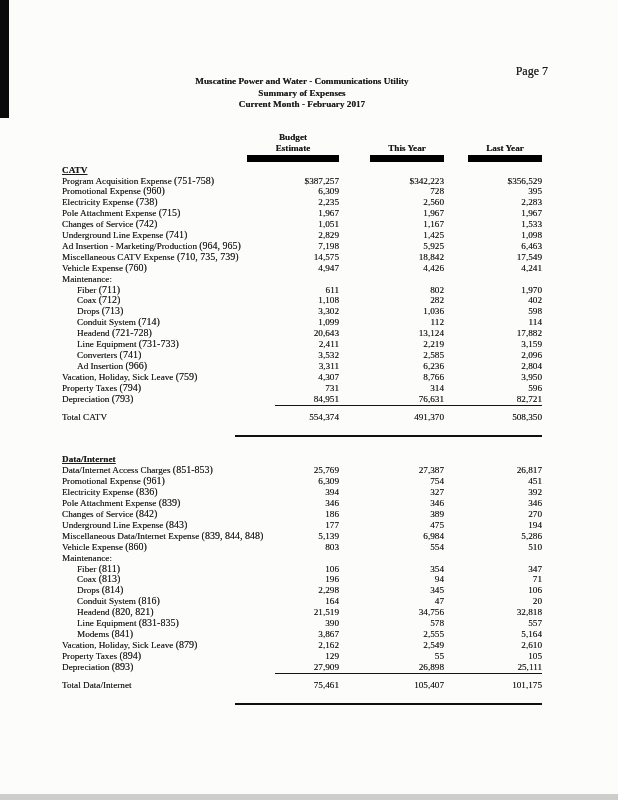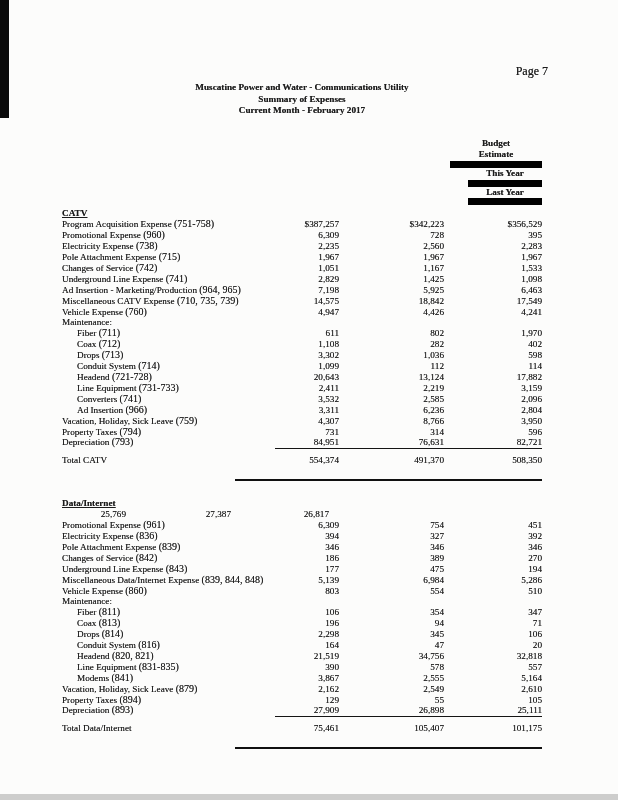--- a/index.html
+++ b/index.html
@@ -19,24 +19,24 @@
   }
   .page-number{
     position:absolute;top:64px;right:70px;
     font-size:12px;text-shadow:0 0 .6px rgba(25,25,25,.7);
   }
   .content{
     position:absolute;left:62px;top:76px;width:480px;
     font-size:9.2px;line-height:10.9px;
     text-shadow:0 0 .6px rgba(25,25,25,.65);
   }
-  .title-block{text-align:center;font-weight:bold;line-height:11.6px;margin-top:6px;}
+  .title-block{text-align:center;font-weight:bold;line-height:11.6px;}
   .col-headers{
     display:flex;align-items:flex-end;font-weight:bold;
-    margin-top:21px;margin-bottom:3px;flex-direction:column;
+    margin-top:21px;margin-bottom:3px;
   }
   .col-headers .fill{flex:1;}
   .col-headers .hc{text-align:right;}
   .hc.h1{width:104px;}
   .hc.h2{width:105px;}
   .hc.h3{width:98px;}
   .hc .top-line{display:inline-block;width:92px;text-align:center;}
   .hc .und{
     display:inline-block;text-align:center;
     border-bottom:7px solid #000000;padding-bottom:1px;
@@ -221,20 +221,21 @@
         <div class="label">Total CATV</div>
         <div class="num n1">554,374</div>
         <div class="num n2">491,370</div>
         <div class="num n3">508,350</div>
       </div>
       <div class="spacer" style="height: 17px;"></div>
       <div class="row">
         <div class="label sec-heading">Data/Internet</div>
       </div>
       <div class="row">
+        <div class="label">Data/Internet Access Charges <span class="acct">(851-853)</span></div>
         <div class="num n1">25,769</div>
         <div class="num n2">27,387</div>
         <div class="num n3">26,817</div>
       </div>
       <div class="row">
         <div class="label">Promotional Expense <span class="acct">(961)</span></div>
         <div class="num n1">6,309</div>
         <div class="num n2">754</div>
         <div class="num n3">451</div>
       </div>

